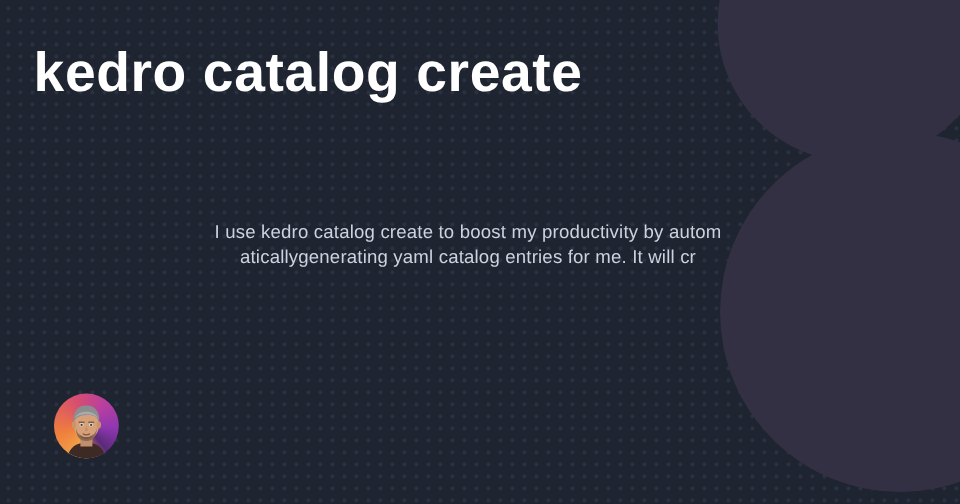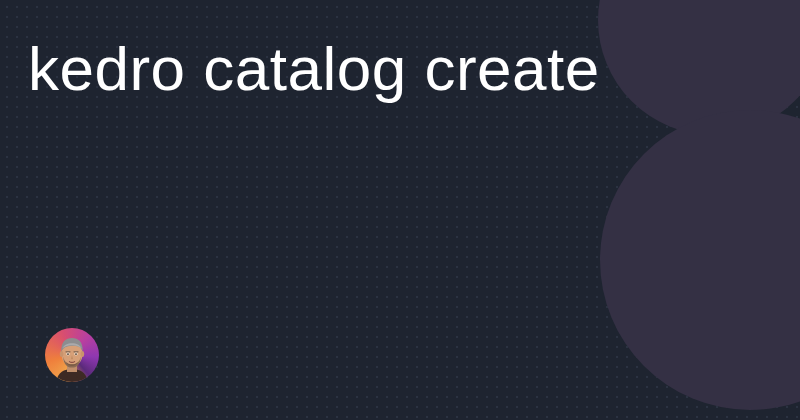--- a/index.html
+++ b/index.html
@@ -47,22 +47,22 @@
     position: absolute;
     inset: 0;
     z-index: 5;
   }
   #title {
     position: absolute;
     left: 28px;
     top: 36px;
     width: 740px;
     font-family: "Liberation Sans", sans-serif;
-    font-weight: 400;
-    font-size: 62px;
+    font-weight: 700;
+    font-size: 46px;
     letter-spacing: 0.5px;
     line-height: 1.06;
     color: #ffffff;
     white-space: nowrap;
   }
   #body-text {
     position: absolute;
     left: 100px;
     top: 183px;
     width: 580px;
@@ -109,20 +109,22 @@
 
   <div id="dots"></div>
 
   <div class="blob" id="blob-top"></div>
   <div class="blob" id="blob-bottom"></div>
 
   <div id="content">
 
     <div id="title">kedro catalog create</div>
 
+    <div id="body-text">I use kedro catalog create to boost my productivity by autom
+aticallygenerating yaml catalog entries for me.  It will cr</div>
 
     <div id="avatar">
       <svg viewBox="0 0 54 54" xmlns="http://www.w3.org/2000/svg">
         <defs>
           <clipPath id="clipcirc">
               <circle cx="27" cy="27" r="27"></circle>
             </clipPath>
         </defs>
         <g clip-path="url(#clipcirc)">
 

